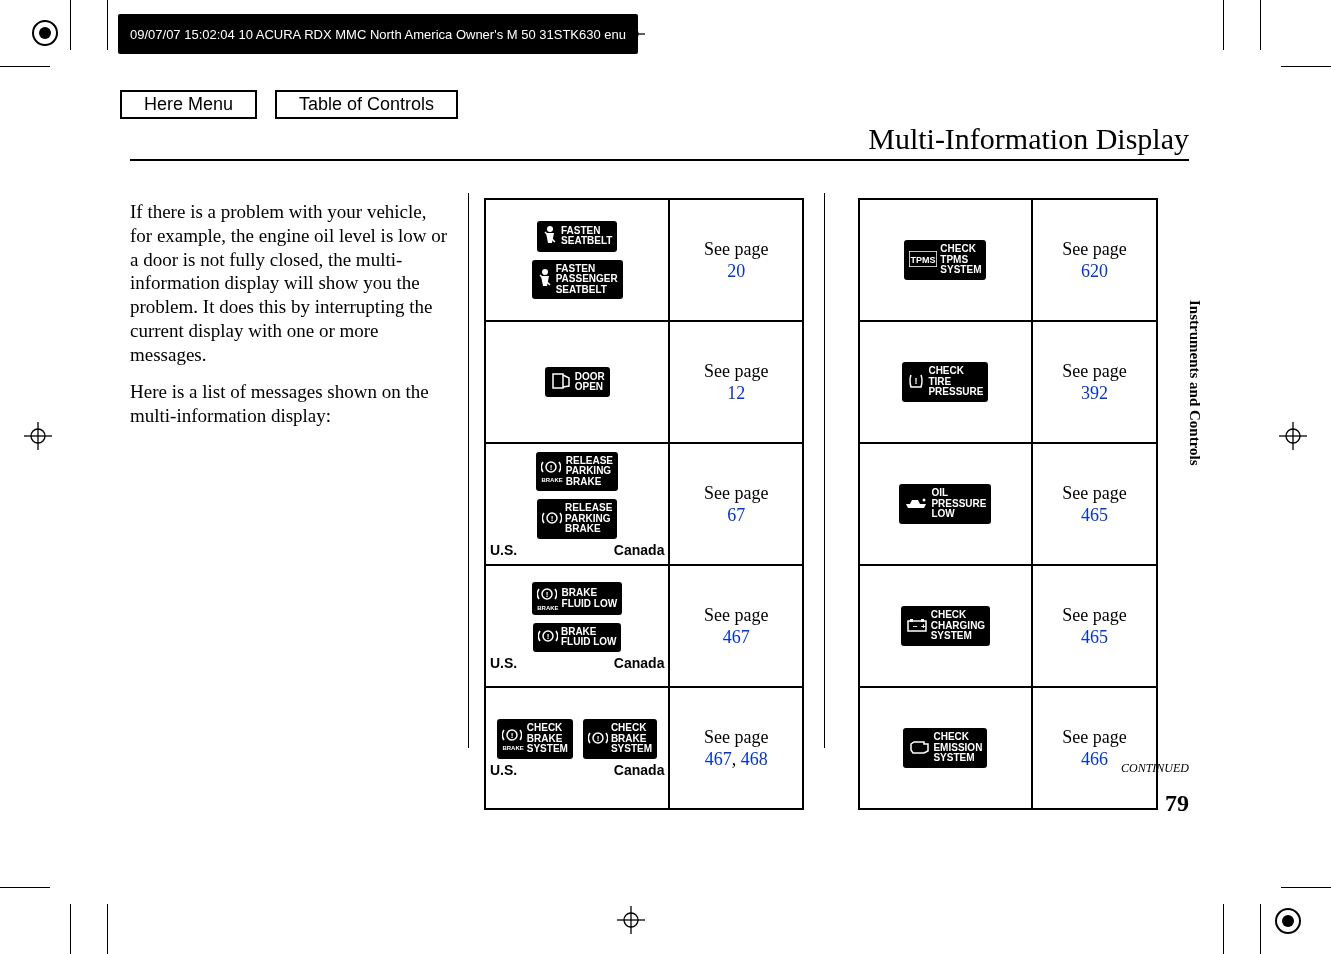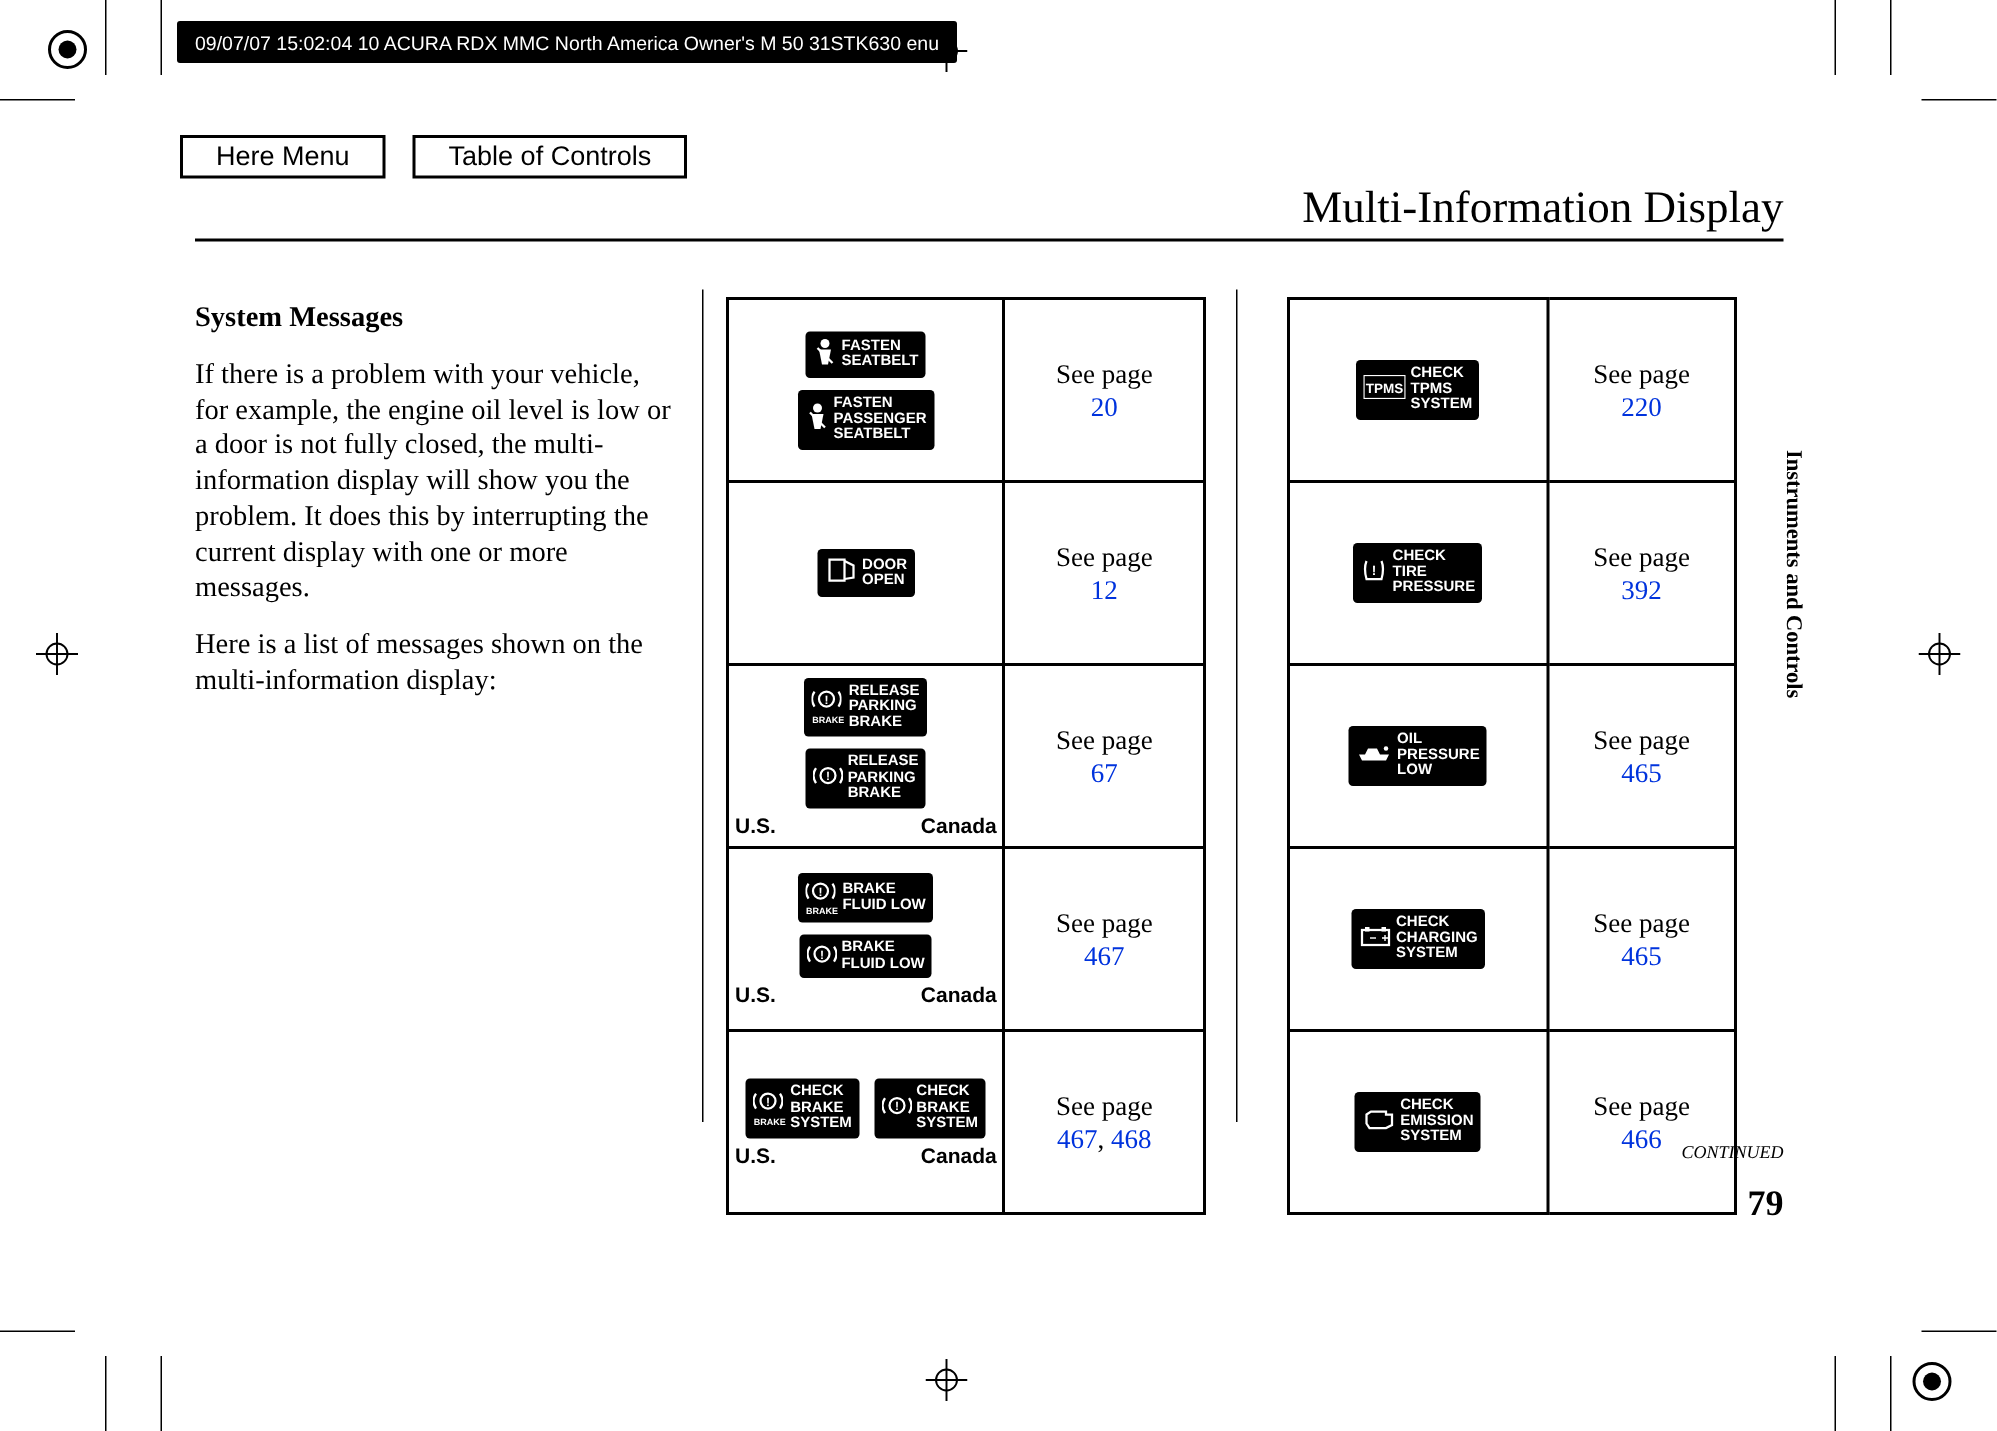--- a/index.html
+++ b/index.html
@@ -9,21 +9,21 @@
     font-family: "Times New Roman", Times, serif;
     width: 1331px;
     height: 954px;
     position: relative;
     color: #000;
   }
   .header-strip {
     position: absolute;
     top: 14px;
     left: 118px;
-    height: 28px;
+    height: 40px;
     background: #000;
     color: #fff;
     font-family: Arial, Helvetica, sans-serif;
     font-size: 13px;
     display: flex;
     align-items: center;
     padding: 0 12px;
     border-radius: 2px;
     text-align: right;
   }
@@ -252,21 +252,20 @@
 
 <div class="nav-buttons">
   <div class="nav-btn">Here Menu</div>
   <div class="nav-btn">Table of Controls</div>
 </div>
 
 <div class="page-title">Multi-Information Display</div>
 <div class="title-rule"></div>
 
 <div class="body-text">
-  <p class="section-heading">System Messages</p>
   <p>If there is a problem with your vehicle, for example, the engine oil level is low or a door is not fully closed, the multi-information display will show you the problem. It does this by interrupting the current display with one or more messages.</p>
   <p>Here is a list of messages shown on the multi-information display:</p>
 </div>
 
 <div class="crop-lines v" style="left:468px; top:193px; height:555px;"></div>
 <div class="crop-lines v" style="left:824px; top:193px; height:555px;"></div>
 
 <table class="msg-table left-t">
   <tbody id="left-tbody">
       <tr>
@@ -406,21 +405,21 @@
             <span class="indicator"><span class="icon-svg"><svg width="28" height="16" viewBox="0 0 28 16">
                   <rect x="0" y="0" width="28" height="16" fill="none" stroke="#fff" stroke-width="1.5"></rect>
                   <text x="14" y="12" font-size="9" font-family="Arial" font-weight="bold" text-anchor="middle" fill="#fff">TPMS</text>
                 </svg></span><span class="txt">CHECK
 TPMS
 SYSTEM</span></span>
           </div>
         </td>
         <td class="ref-cell">
           <div>See page</div>
-          <div><a class="page-link">220</a></div>
+          <div><a class="page-link">620</a></div>
         </td>
       </tr>
       <tr>
         <td class="icon-cell">
           <div class="pair-row">
             <span class="indicator"><span class="icon-svg"><svg width="18" height="18" viewBox="0 0 18 18">
                   <path d="M4 3 Q2 8 4 15 L14 15 Q16 8 14 3" stroke="#fff" stroke-width="1.5" fill="none"></path>
                   <text x="9" y="12" text-anchor="middle" font-size="9" fill="#fff" font-family="Arial">!</text>
                 </svg></span><span class="txt">CHECK
 TIRE

